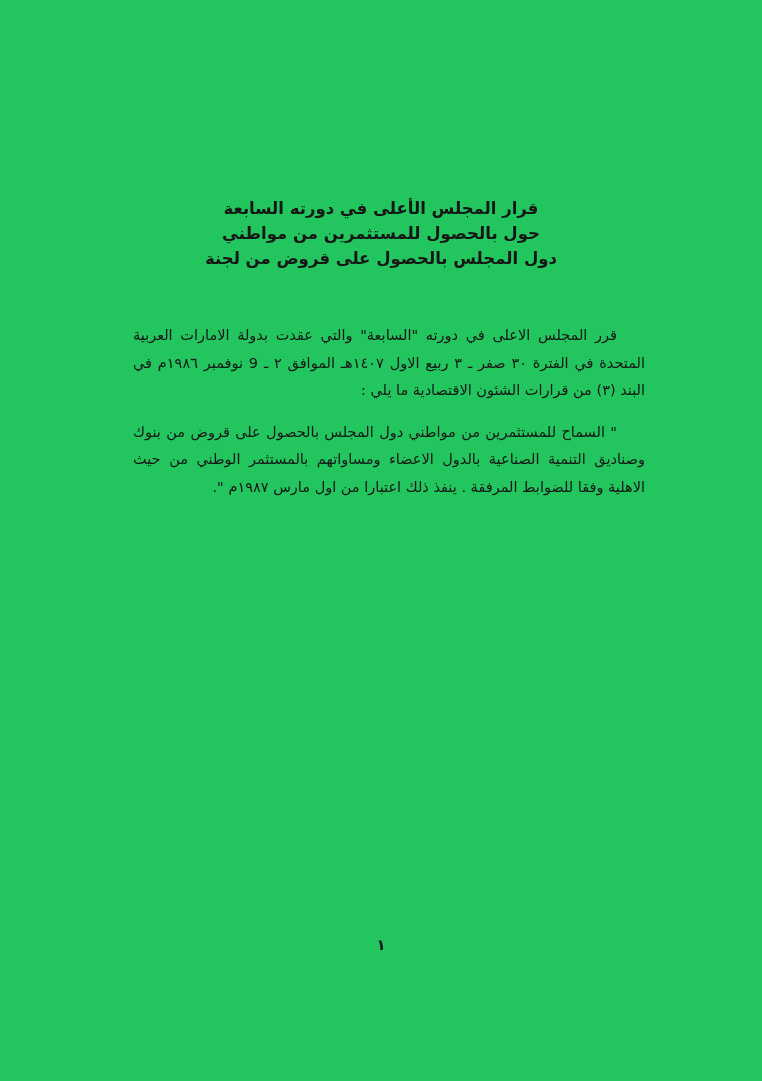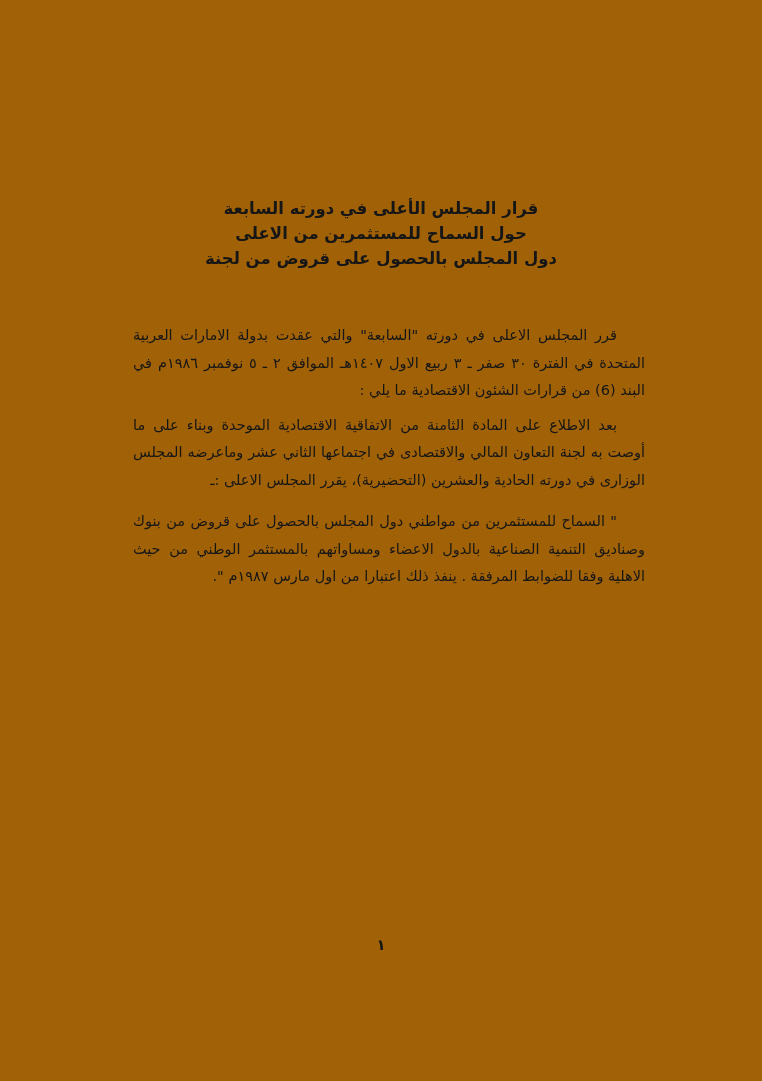--- a/index.html
+++ b/index.html
@@ -5,21 +5,21 @@
   html, body {
     margin: 0;
     padding: 0;
     background: #e8e8e8;
   }
   .page {
     position: relative;
     width: 762px;
     height: 1081px;
     margin: 0 auto;
-    background: #a16207;
+    background: #22c55e;
     box-shadow: 0 0 4px rgba(0,0,0,0.15);
     overflow: hidden;
     font-family: "DejaVu Sans", sans-serif;
     color: #161616;
   }
   .title-block {
     position: absolute;
     top: 196px;
     left: 50%;
     transform: translateX(-50%);
@@ -63,25 +63,24 @@
     direction: rtl;
   }
 </style>
 </head>
 <body>
 
 <div class="page">
 
   <div class="title-block">
     <div class="title-line">قرار المجلس الأعلى في دورته السابعة</div>
-    <div class="title-line">حول السماح للمستثمرين من الاعلى</div>
+    <div class="title-line">حول بالحصول للمستثمرين من مواطني</div>
     <div class="title-line">دول المجلس بالحصول على قروض من لجنة</div>
   </div>
 
   <div class="body-block">
-    <p class="paragraph">قرر المجلس الاعلى في دورته "السابعة" والتي عقدت بدولة الامارات العربية المتحدة في الفترة ٣٠ صفر ـ ٣ ربيع الاول ١٤٠٧هـ الموافق ٢ ـ ٥ نوفمبر ١٩٨٦م في البند (6) من قرارات الشئون الاقتصادية ما يلي :</p>
-    <p class="paragraph">بعد الاطلاع على المادة الثامنة من الاتفاقية الاقتصادية الموحدة وبناء على ما أوصت به لجنة التعاون المالي والاقتصادى في اجتماعها الثاني عشر وماعرضه المجلس الوزارى في دورته الحادية والعشرين (التحضيرية)، يقرر المجلس الاعلى :ـ</p>
+    <p class="paragraph">قرر المجلس الاعلى في دورته "السابعة" والتي عقدت بدولة الامارات العربية المتحدة في الفترة ٣٠ صفر ـ ٣ ربيع الاول ١٤٠٧هـ الموافق ٢ ـ 9 نوفمبر ١٩٨٦م في البند (٣) من قرارات الشئون الاقتصادية ما يلي :</p>
     <p class="paragraph">" السماح للمستثمرين من مواطني دول المجلس بالحصول على قروض من بنوك وصناديق التنمية الصناعية بالدول الاعضاء ومساواتهم بالمستثمر الوطني من حيث الاهلية وفقا للضوابط المرفقة . ينفذ ذلك اعتبارا من اول مارس ١٩٨٧م ".</p>
   </div>
 
   <div class="page-number">١</div>
 
 </div>
 
 </body></html>

